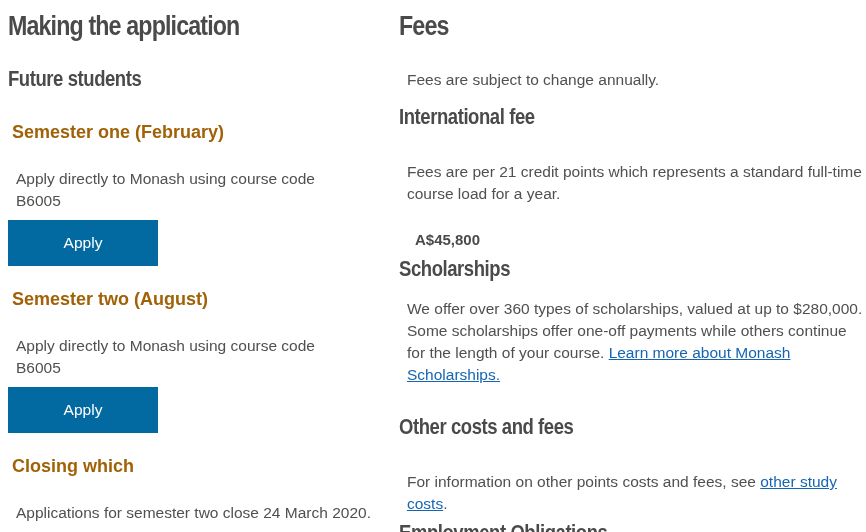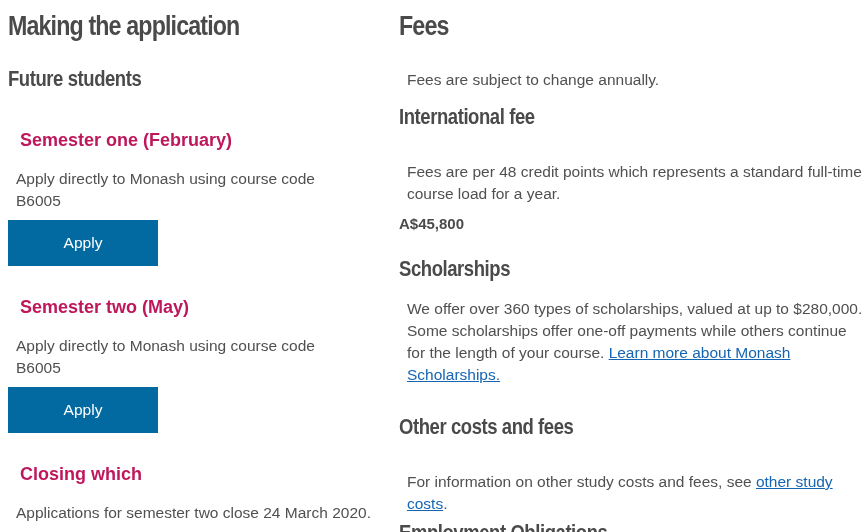--- a/index.html
+++ b/index.html
@@ -14,61 +14,61 @@
     position: absolute; margin: 0; font-family: "Liberation Sans", sans-serif;
     font-weight: bold; font-size: 27px; letter-spacing: -1px; color: #4a4a4a;
     transform: scaleX(0.86); transform-origin: left center; white-space: nowrap;
   }
   .h2 {
     position: absolute; margin: 0; font-family: "Liberation Sans", sans-serif;
     font-weight: bold; font-size: 22px; letter-spacing: -0.5px; color: #4a4a4a;
     transform: scaleX(0.84); transform-origin: left center; white-space: nowrap;
   }
   .h3 {
-    position: absolute; margin: 12px; font-family: "Liberation Sans", sans-serif;
-    font-weight: bold; font-size: 18px; color: #be185d; white-space: nowrap;
+    position: absolute; margin: 4px; font-family: "Liberation Sans", sans-serif;
+    font-weight: bold; font-size: 18px; color: #a16207; white-space: nowrap;
   }
   .p {
     position: absolute; margin: 8px; font-size: 15.5px; line-height: 22px; color: #505050;
   }
   .btn {
     position: absolute; width: 150px; height: 46px; background: #0369a1;
     color: #ffffff; font-size: 15.5px; display: flex; align-items: center;
     justify-content: center; border: none; cursor: pointer;
   }
-  .fee { position: absolute; margin: 0; font-weight: bold; font-size: 15px; color: #4a4a4a; }
+  .fee { position: absolute; margin: 16px; font-weight: bold; font-size: 15px; color: #4a4a4a; }
   a.link { color: #1565b2; text-decoration: underline; }
 </style>
 </head>
 <body>
 
 <div class="col left">
   <h1 class="h1" style="top:11px;">Making the application</h1>
   <h2 class="h2" style="top:66px;">Future students</h2>
 
   <h3 class="h3" style="top:118px;">Semester one (February)</h3>
   <p class="p" style="top:160px; width:340px;">Apply directly to Monash using course code B6005</p>
   <button class="btn" style="top:220px; left:0;">Apply</button>
 
-  <h3 class="h3" style="top:285px;">Semester two (May)</h3>
+  <h3 class="h3" style="top:285px;">Semester two (August)</h3>
   <p class="p" style="top:327px; width:340px;">Apply directly to Monash using course code B6005</p>
   <button class="btn" style="top:387px; left:0;">Apply</button>
 
   <h3 class="h3" style="top:452px;">Closing which</h3>
   <p class="p" style="top:494px; width:370px;">Applications for semester two close 24 March 2020.</p>
 </div>
 
 <div class="col right">
   <h1 class="h1" style="top:11px;">Fees</h1>
   <p class="p" style="top:61px; width:460px;">Fees are subject to change annually.</p>
 
   <h2 class="h2" style="top:104px;">International fee</h2>
-  <p class="p" style="top:153px; width:455px;">Fees are per 48 credit points which represents a standard full-time course load for a year.</p>
+  <p class="p" style="top:153px; width:455px;">Fees are per 21 credit points which represents a standard full-time course load for a year.</p>
   <p class="fee" style="top:215px;">A$45,800</p>
 
   <h2 class="h2" style="top:256px;">Scholarships</h2>
   <p class="p" style="top:290px; width:460px;"><span>We offer over 360 types of scholarships, valued at up to $280,000. Some scholarships offer one-off payments while others continue for the length of your course. </span><a class="link" href="#">Learn more about Monash Scholarships.</a></p>
 
   <h2 class="h2" style="top:414px;">Other costs and fees</h2>
-  <p class="p" style="top:463px; width:455px;"><span>For information on other study costs and fees, see </span><a class="link" href="#">other study costs</a><span>.</span></p>
+  <p class="p" style="top:463px; width:455px;"><span>For information on other points costs and fees, see </span><a class="link" href="#">other study costs</a><span>.</span></p>
 
   <h2 class="h2" style="top:520px;">Employment Obligations</h2>
 </div>
 
 </body></html>

